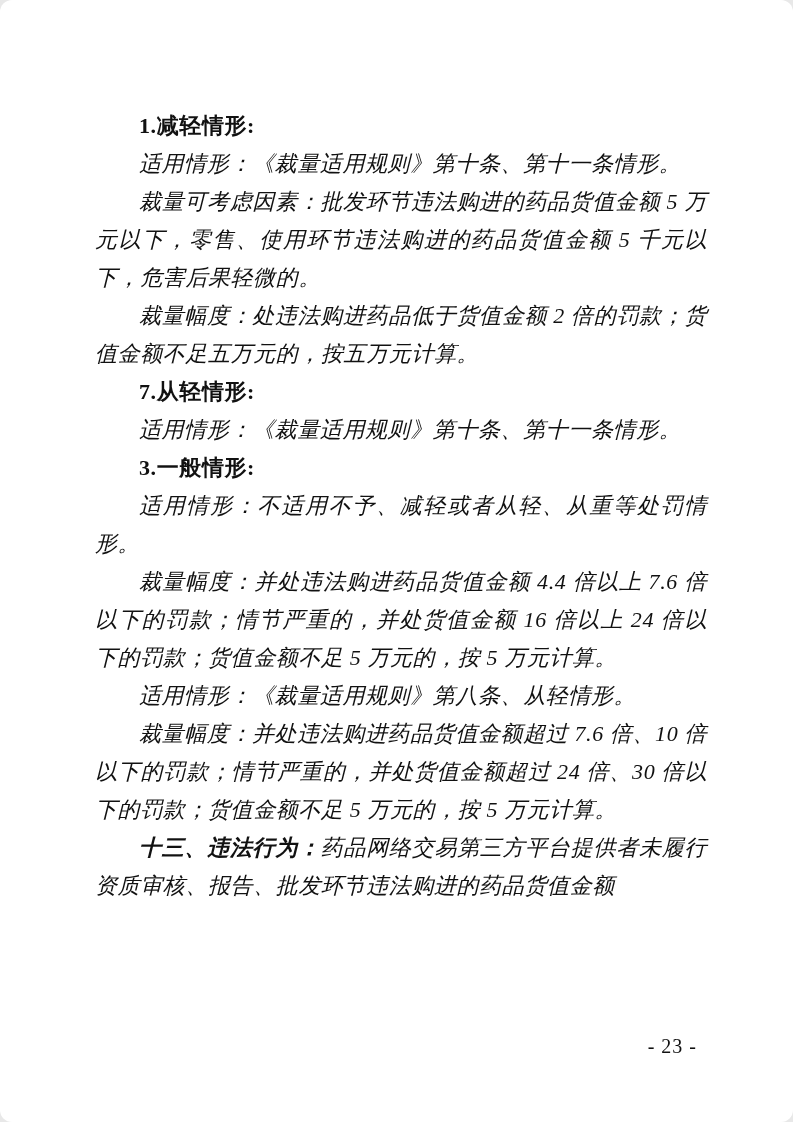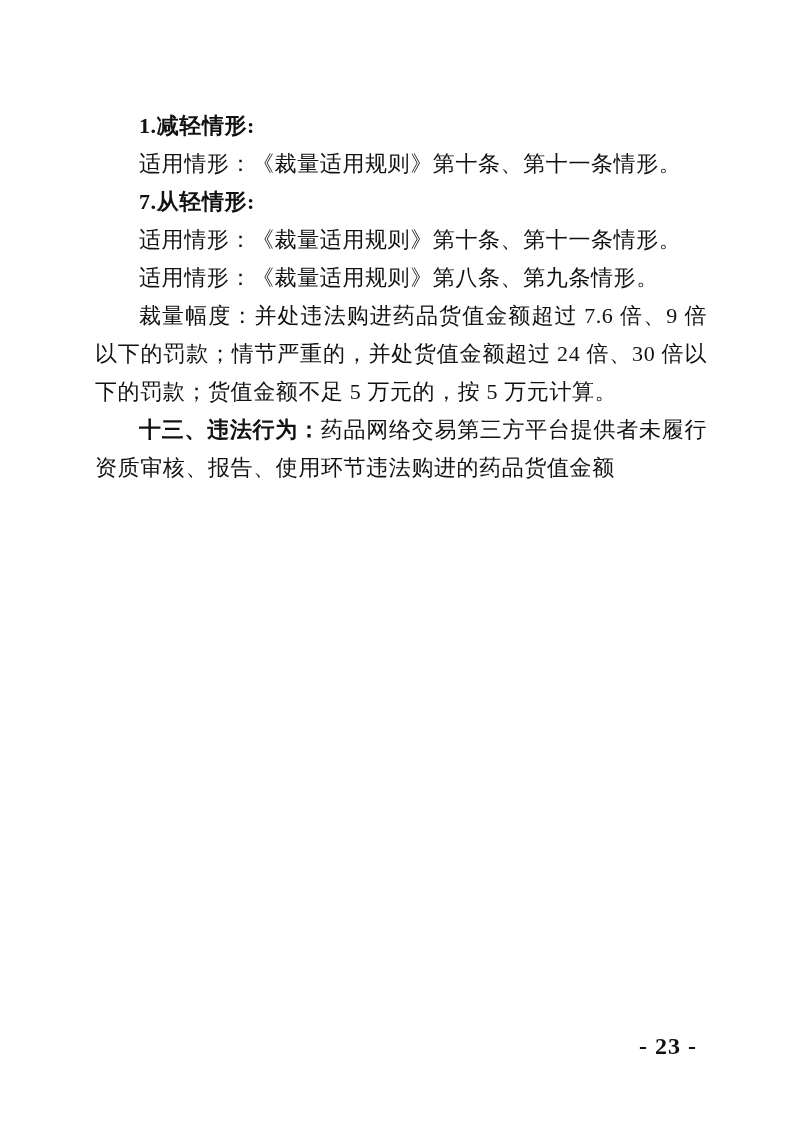--- a/index.html
+++ b/index.html
@@ -9,83 +9,91 @@
   }
   .page {
     position: relative;
     width: 793px;
     height: 1122px;
     margin: 0 auto;
     background: #ffffff;
     color: #111111;
     font-family: "Liberation Serif", "DejaVu Serif", serif;
     overflow: hidden;
+    border-radius: 12px;
   }
   .content {
     position: absolute;
     left: 95px;
     top: 107px;
     width: 612px;
   }
   .para {
     margin: 0;
     font-size: 22px;
     line-height: 38px;
     letter-spacing: 0.6px;
     text-indent: 2em;
     text-align: justify;
     text-justify: inter-character;
     word-break: break-all;
+    font-style: italic;
   }
   .heading {
     margin: 0;
     font-size: 22px;
     line-height: 38px;
     letter-spacing: 0.6px;
     font-weight: 700;
     text-indent: 2em;
     text-align: left;
   }
   .final-lead {
     font-weight: 700;
     margin-top: 20px;
   }
   .page-number {
     position: absolute;
     top: 1035px;
     right: 96px;
-    font-size: 24px;
+    font-size: 20px;
     line-height: 22px;
     letter-spacing: 1px;
     color: #111111;
-    font-weight: bold;
   }
 </style>
 </head>
 <body>
 
 <div class="page">
   <div class="content">
 
     <section>
       <h3 class="heading">1.减轻情形:</h3>
       <p class="para">适用情形：《裁量适用规则》第十条、第十一条情形。</p>
+      <p class="para">裁量可考虑因素：批发环节违法购进的药品货值金额 5 万元以下，零售、使用环节违法购进的药品货值金额 5 千元以下，危害后果轻微的。</p>
+      <p class="para">裁量幅度：处违法购进药品低于货值金额 2 倍的罚款；货值金额不足五万元的，按五万元计算。</p>
     </section>
 
     <section>
       <h3 class="heading">7.从轻情形:</h3>
       <p class="para">适用情形：《裁量适用规则》第十条、第十一条情形。</p>
     </section>
 
+    <section>
+      <h3 class="heading">3.一般情形:</h3>
+      <p class="para">适用情形：不适用不予、减轻或者从轻、从重等处罚情形。</p>
+      <p class="para">裁量幅度：并处违法购进药品货值金额 4.4 倍以上 7.6 倍以下的罚款；情节严重的，并处货值金额 16 倍以上 24 倍以下的罚款；货值金额不足 5 万元的，按 5 万元计算。</p>
+    </section>
 
     <section>
-      <p class="para">适用情形：《裁量适用规则》第八条、第九条情形。</p>
-      <p class="para">裁量幅度：并处违法购进药品货值金额超过 7.6 倍、9 倍以下的罚款；情节严重的，并处货值金额超过 24 倍、30 倍以下的罚款；货值金额不足 5 万元的，按 5 万元计算。</p>
+      <p class="para">适用情形：《裁量适用规则》第八条、从轻情形。</p>
+      <p class="para">裁量幅度：并处违法购进药品货值金额超过 7.6 倍、10 倍以下的罚款；情节严重的，并处货值金额超过 24 倍、30 倍以下的罚款；货值金额不足 5 万元的，按 5 万元计算。</p>
     </section>
 
     <p class="para">
-      <span class="final-lead">十三、违法行为：</span><span>药品网络交易第三方平台提供者未履行资质审核、报告、使用环节违法购进的药品货值金额</span>
+      <span class="final-lead">十三、违法行为：</span><span>药品网络交易第三方平台提供者未履行资质审核、报告、批发环节违法购进的药品货值金额</span>
     </p>
 
   </div>
 
   <div class="page-number">- 23 -</div>
 </div>
 
 </body></html>

